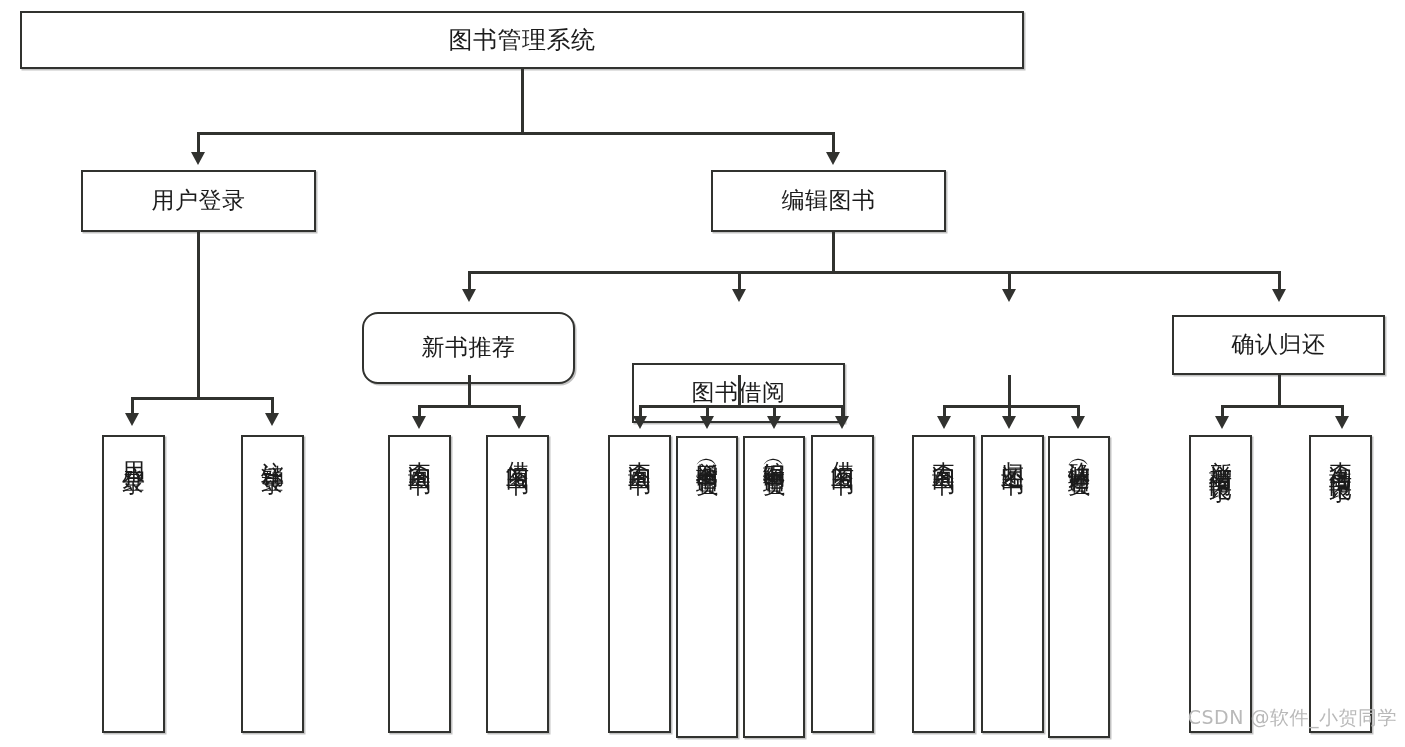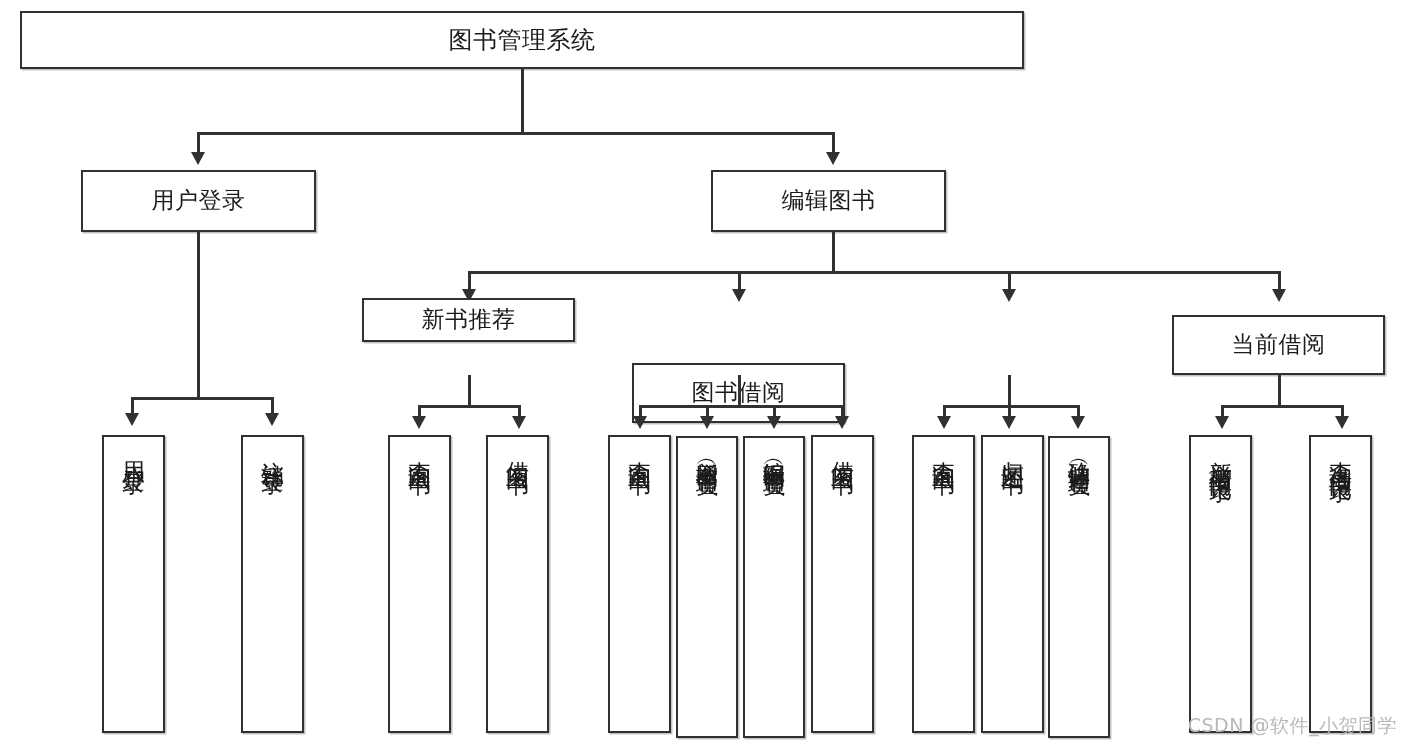--- a/index.html
+++ b/index.html
@@ -59,21 +59,21 @@
     position:absolute;
     width:0;height:0;
     border-left:7.5px solid transparent;
     border-right:7.5px solid transparent;
     border-top:13px solid #31322f;
   }
   
   #watermark{
     position:absolute;
     right:8px;
-    bottom:8px;
+    bottom:16px;
     font-size:19px;
     color:#b9b9b9;
     letter-spacing:.5px;
     white-space:nowrap;
     pointer-events:none;
   }
 </style>
 </head>
 <body>
 
@@ -108,28 +108,28 @@
   <div class="ln h" style="left:469px;top:271px;width:812px;"></div>
   <div class="ln v" style="left:468px;top:271px;height:22px;"></div>
   <div class="arrow" style="left:462px;top:289px;"></div>
   <div class="ln v" style="left:738px;top:271px;height:22px;"></div>
   <div class="arrow" style="left:732px;top:289px;"></div>
   <div class="ln v" style="left:1008px;top:271px;height:22px;"></div>
   <div class="arrow" style="left:1002px;top:289px;"></div>
   <div class="ln v" style="left:1278px;top:271px;height:22px;"></div>
   <div class="arrow" style="left:1272px;top:289px;"></div>
 
-  <div class="node h" style="left:362px;top:298px;width:213px;height:44px;">
+  <div class="node h" style="left:362px;top:312px;width:213px;height:72px;border-radius:16px;">
     <span class="label">新书推荐</span>
   </div>
   <div class="node h" style="left:632px;top:315px;width:213px;height:60px;margin-top:48px;">
     <span class="label">图书借阅</span>
   </div>
   <div class="node h" style="left:1172px;top:315px;width:213px;height:60px;">
-    <span class="label">当前借阅</span>
+    <span class="label">确认归还</span>
   </div>
 
   <div class="ln v" style="left:468px;top:375px;height:33px;"></div>
   <div class="ln h" style="left:419px;top:405px;width:100px;"></div>
   <div class="ln v" style="left:418px;top:405px;height:15px;"></div>
   <div class="arrow" style="left:412px;top:416px;"></div>
   <div class="ln v" style="left:518px;top:405px;height:15px;"></div>
   <div class="arrow" style="left:512px;top:416px;"></div>
 
   <div class="ln v" style="left:738px;top:375px;height:33px;"></div>

